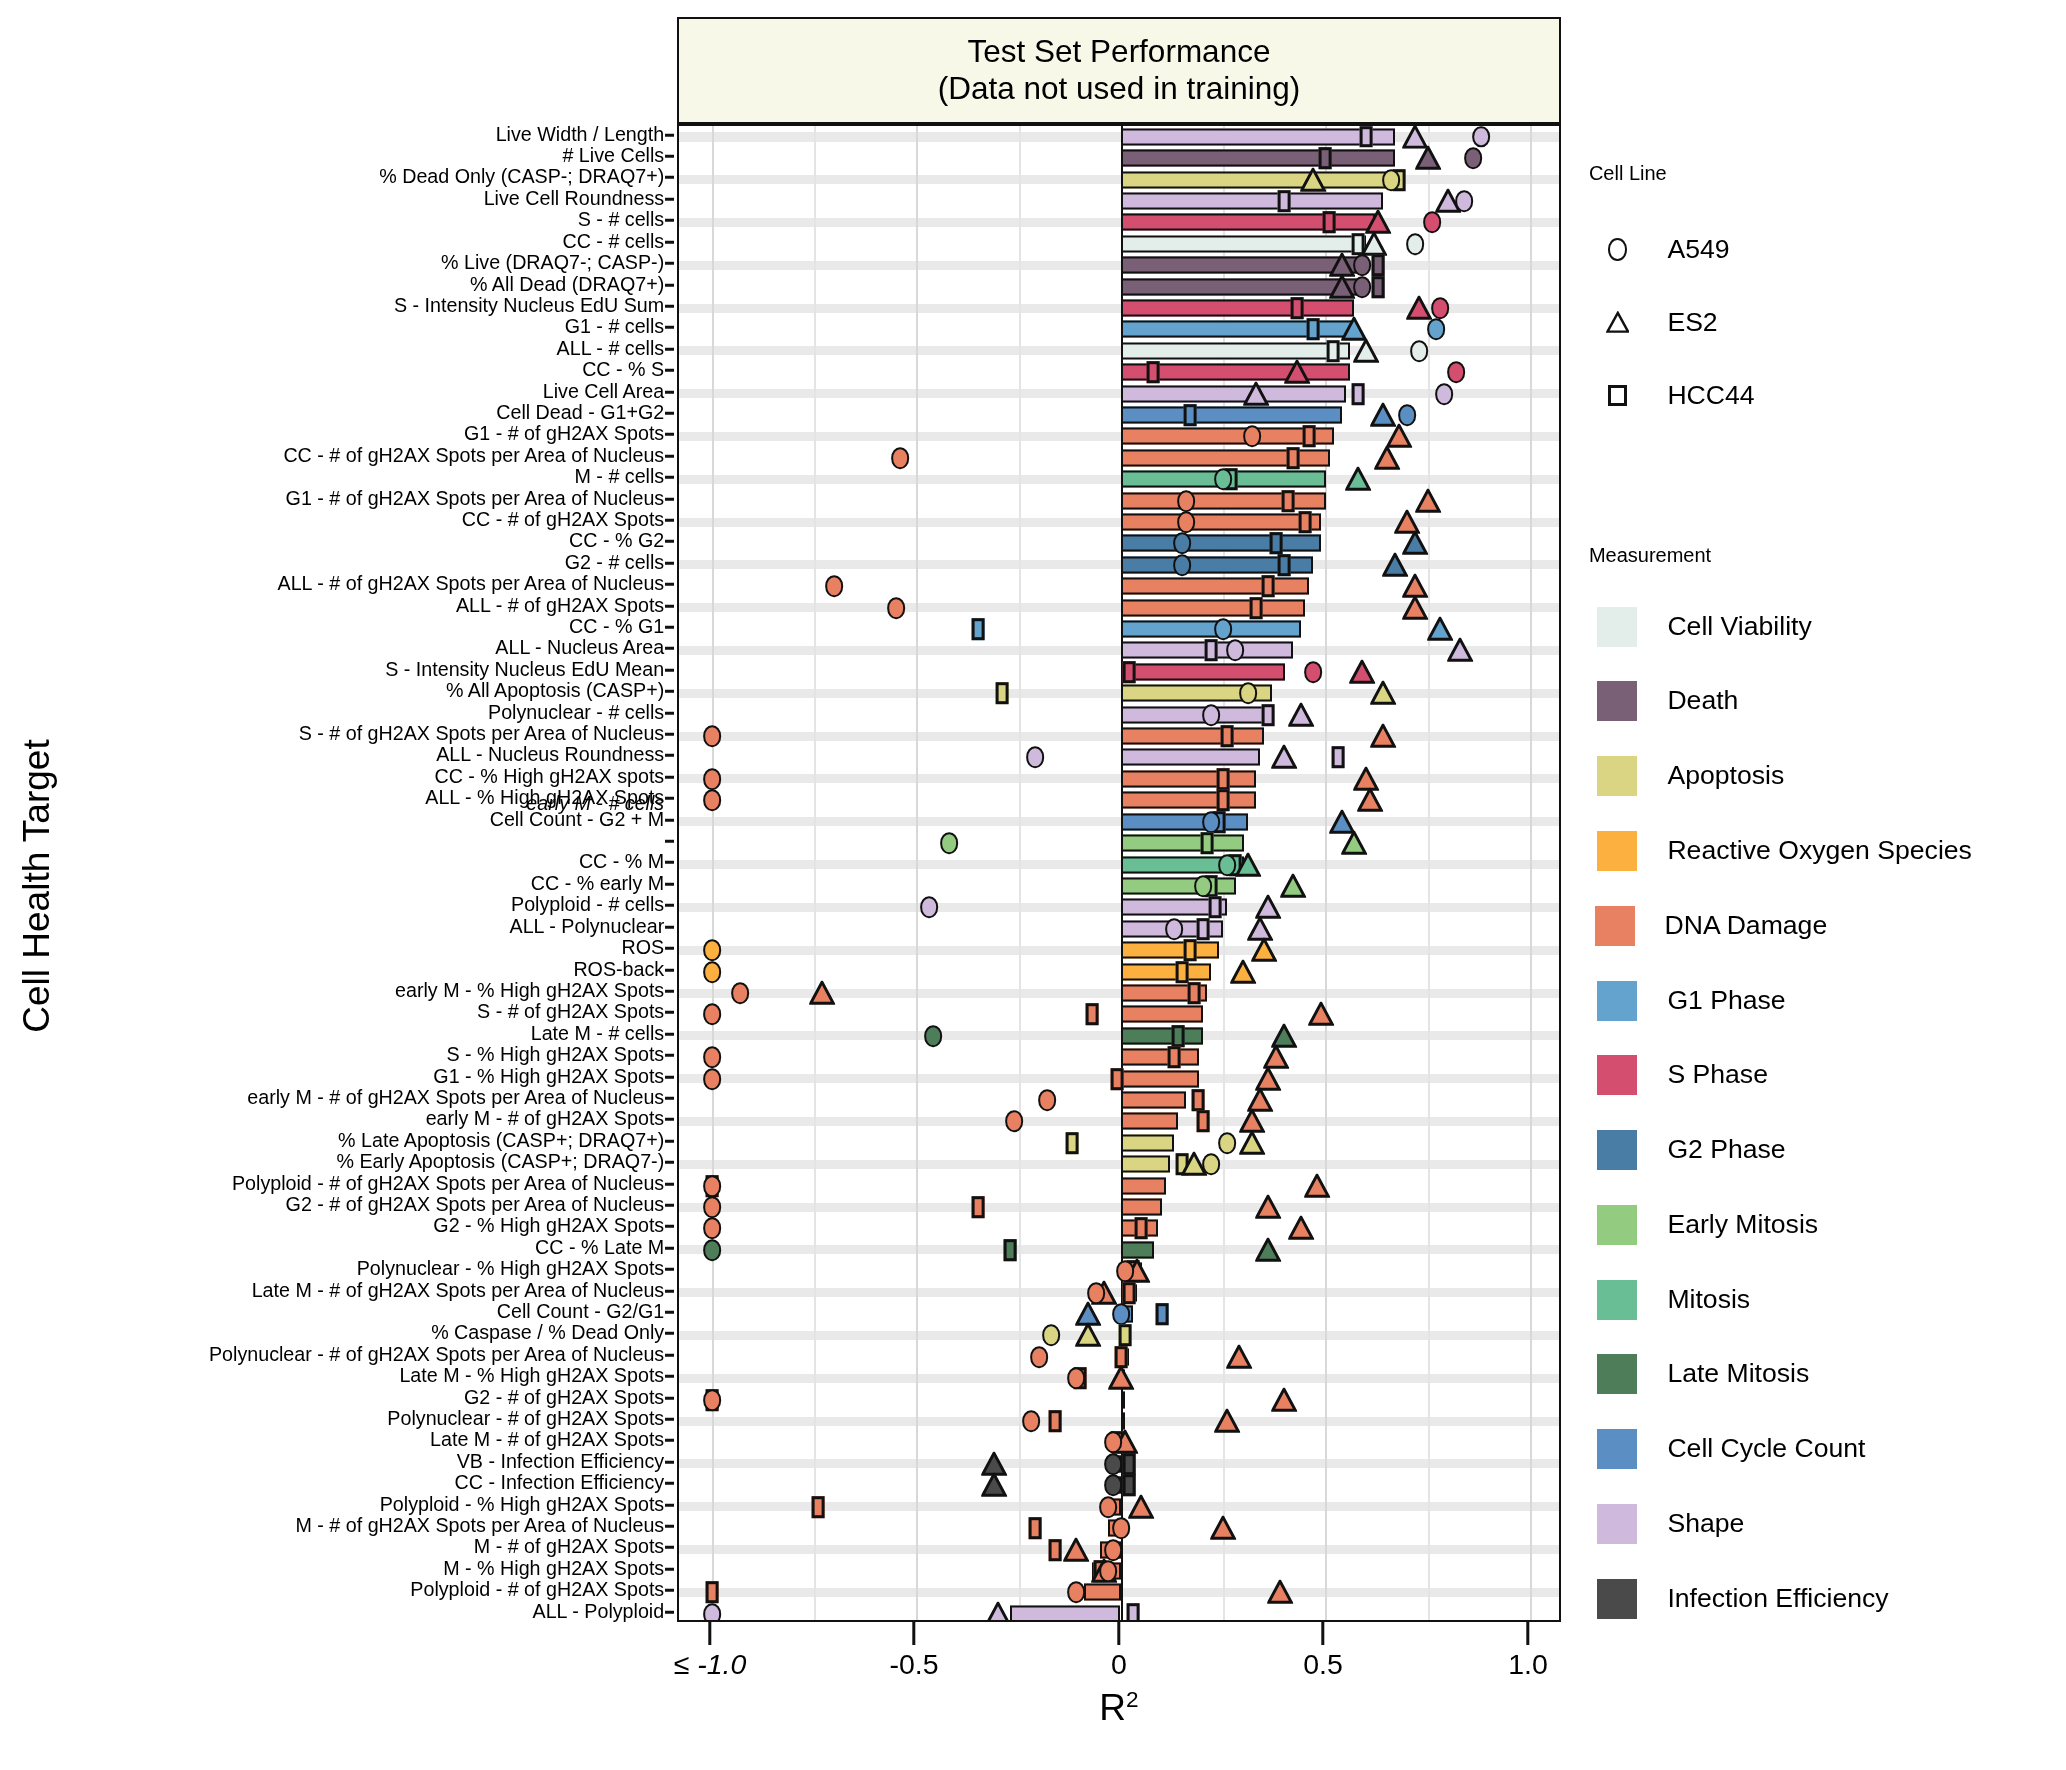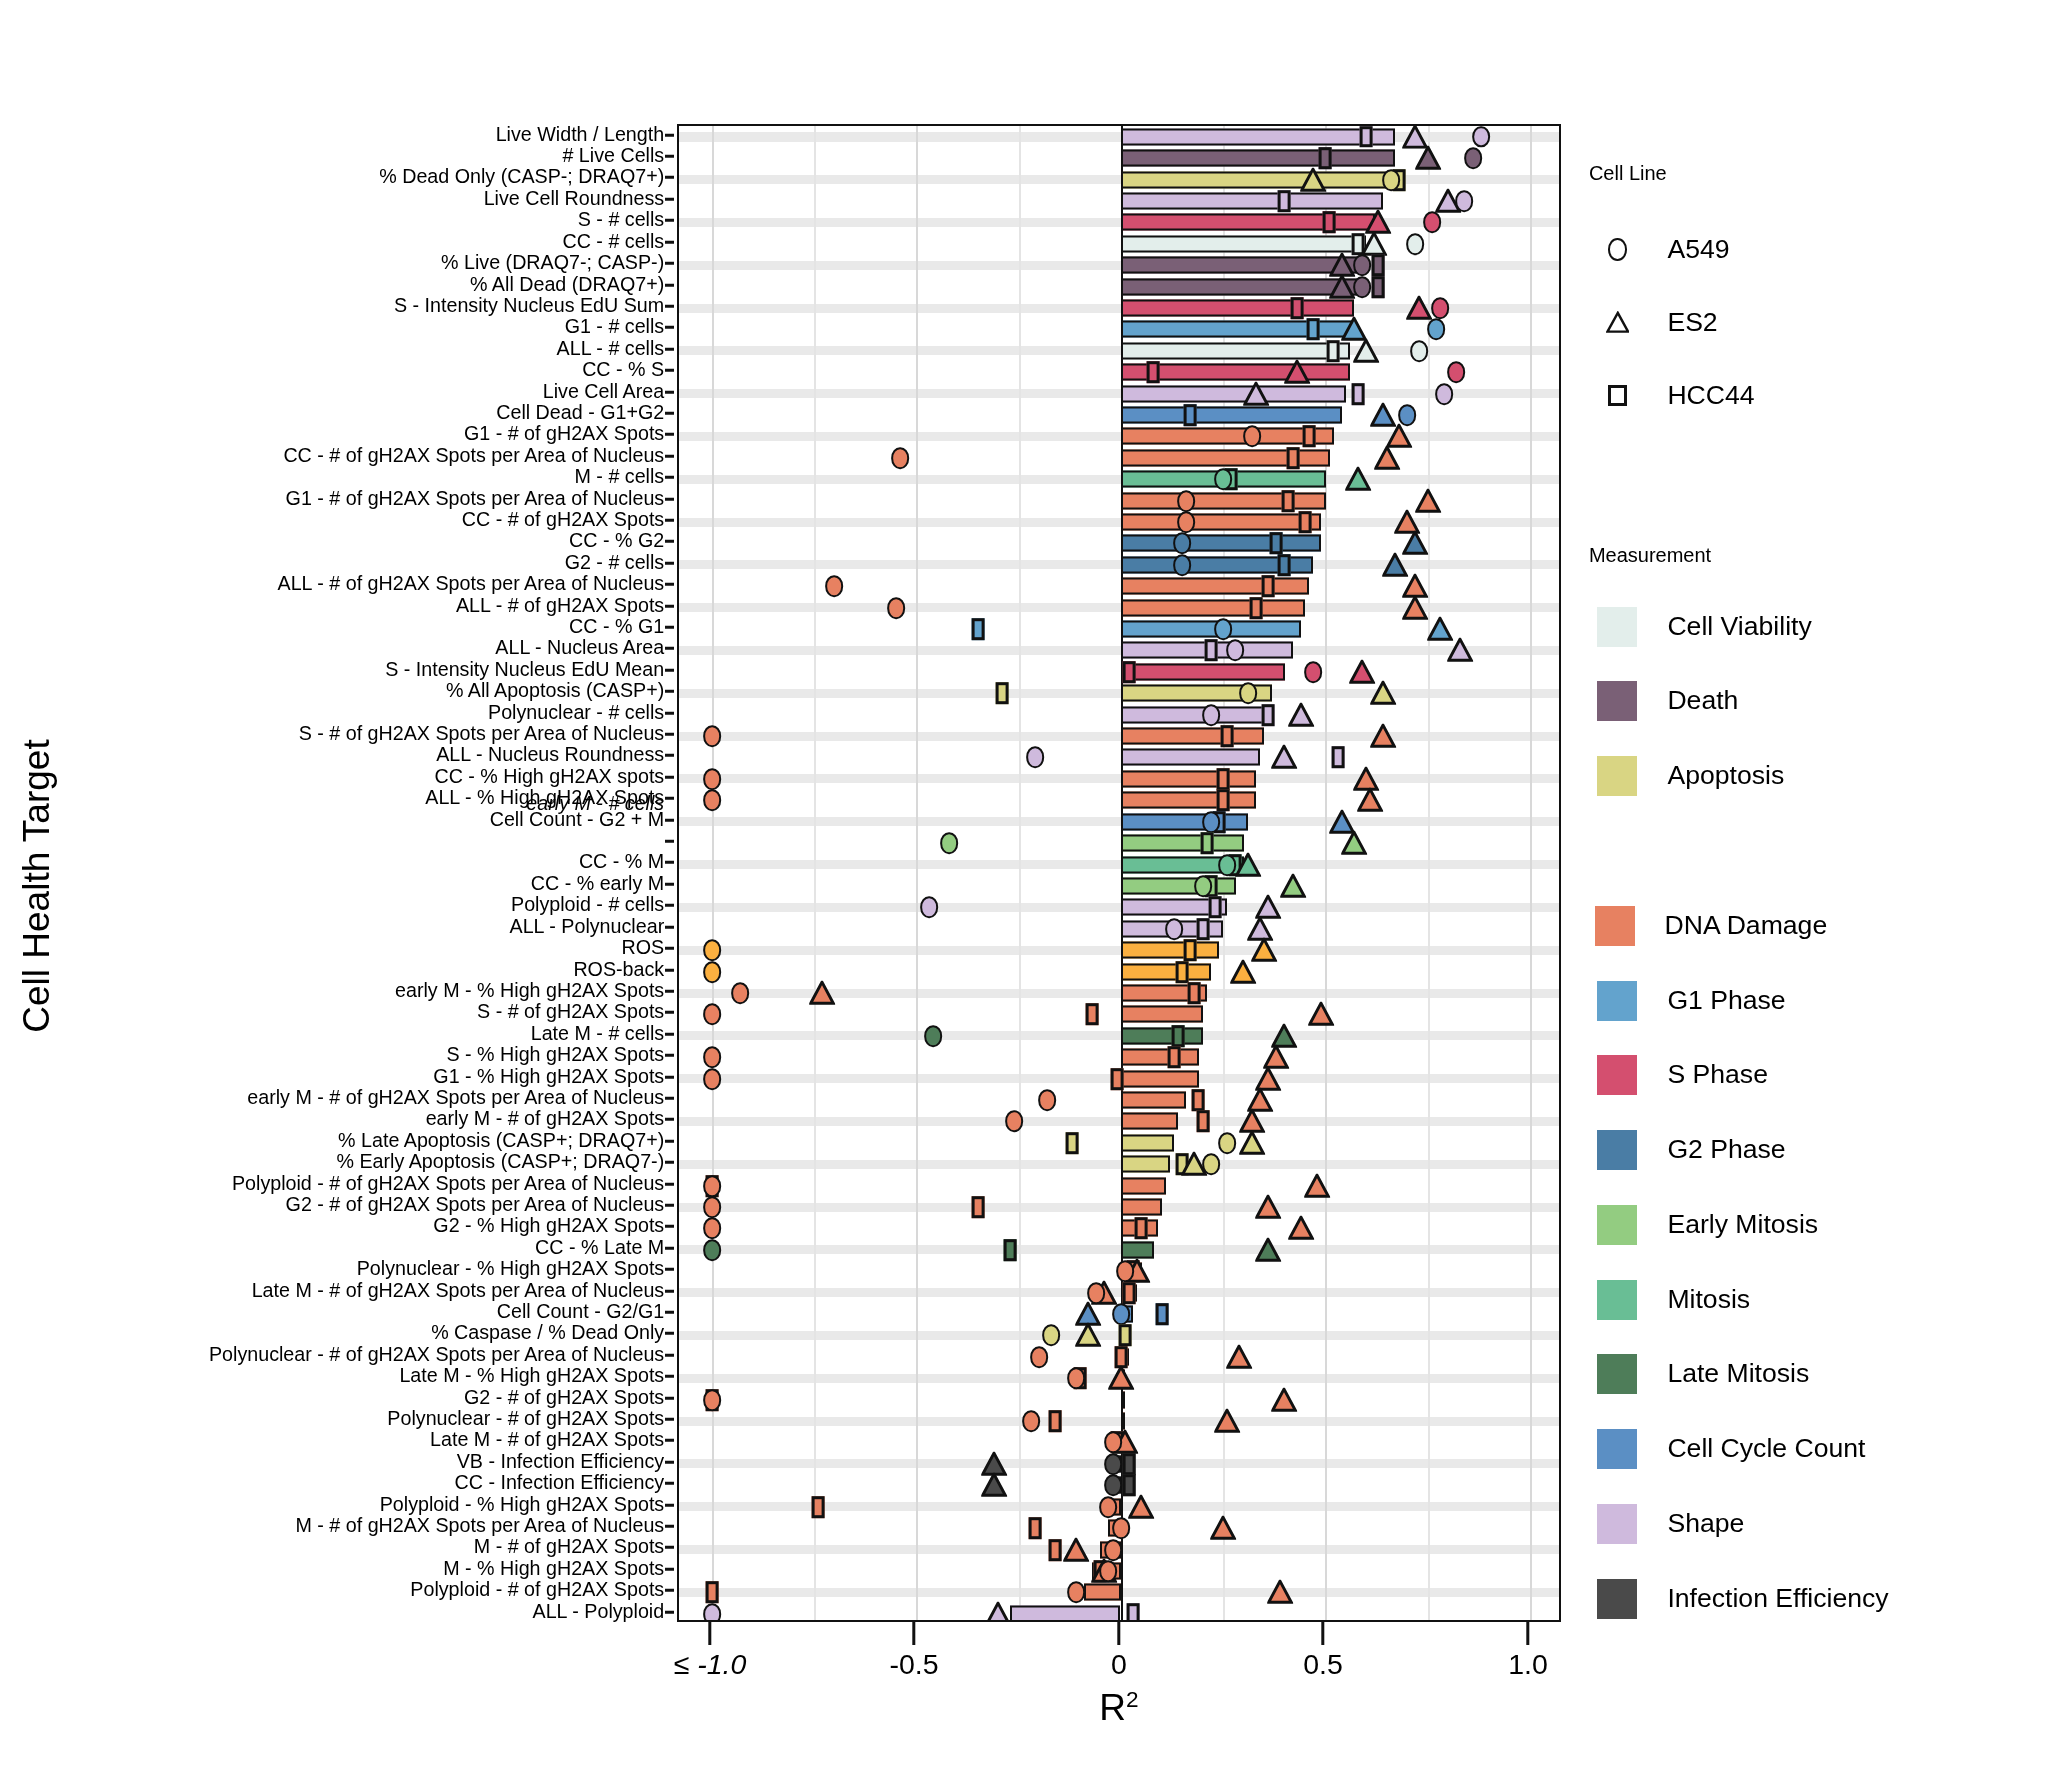--- a/index.html
+++ b/index.html
@@ -212,20 +212,24 @@
       <div class="ylab" style="top: 1547px;">M - # of gH2AX Spots</div>
       <div class="ytick" style="top: 1547px;"></div>
       <div class="ylab" style="top: 1569px;">M - % High gH2AX Spots</div>
       <div class="ytick" style="top: 1569px;"></div>
       <div class="ylab" style="top: 1590px;">Polyploid - # of gH2AX Spots</div>
       <div class="ytick" style="top: 1590px;"></div>
       <div class="ylab" style="top: 1612px;">ALL - Polyploid</div>
       <div class="ytick" style="top: 1612px;"></div>
     </div>
 
+  <div id="striptitle">
+    <div>Test Set Performance</div>
+    <div>(Data not used in training)</div>
+  </div>
 
   <div id="panel">
     <div id="panelinner">
         <div class="hband" style="top: 6.3px;"></div>
         <div class="hband" style="top: 49px;"></div>
         <div class="hband" style="top: 92px;"></div>
         <div class="hband" style="top: 135px;"></div>
         <div class="hband" style="top: 178px;"></div>
         <div class="hband" style="top: 220px;"></div>
         <div class="hband" style="top: 263px;"></div>
@@ -881,20 +885,26 @@
           <div class="swatch" style="background: rgb(122, 96, 118);"></div>
         </div>
         <div class="legend-label">Death</div>
       </div>
       <div class="legend-row" style="left: 9.8px; top: 752px;">
         <div class="legend-key">
           <div class="swatch" style="background: rgb(217, 213, 131);"></div>
         </div>
         <div class="legend-label">Apoptosis</div>
       </div>
+      <div class="legend-row" style="left: 9.8px; top: 827px;">
+        <div class="legend-key">
+          <div class="swatch" style="background: rgb(251, 176, 64);"></div>
+        </div>
+        <div class="legend-label">Reactive Oxygen Species</div>
+      </div>
       <div class="legend-row" style="left: 7px; top: 902px; align-items: center;">
         <div class="legend-key">
           <div class="swatch" style="background: rgb(231, 129, 97);"></div>
         </div>
         <div class="legend-label">DNA Damage</div>
       </div>
       <div class="legend-row" style="left: 9.8px; top: 977px;">
         <div class="legend-key">
           <div class="swatch" style="background: rgb(99, 163, 205);"></div>
         </div>

